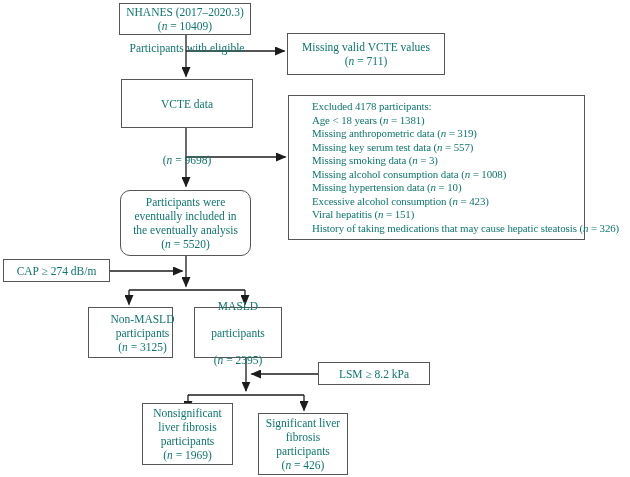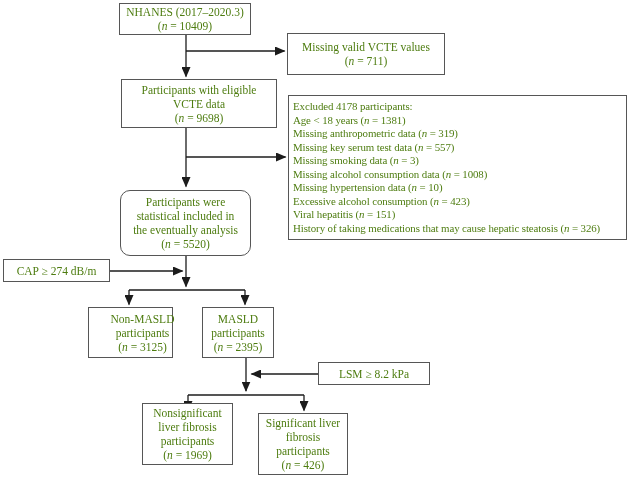--- a/index.html
+++ b/index.html
@@ -1,36 +1,36 @@
 <!DOCTYPE html>
 <html><head>
 <meta charset="utf-8">
 <style>
   html,body{margin:0;padding:0;background:#ffffff;}
   .stage{
     position:relative;width:630px;height:477px;background:#ffffff;
-    font-family:"Liberation Serif", serif;color:#4d7c0f;overflow:hidden;
+    font-family:"Liberation Serif", serif;color:#0f766e;overflow:hidden;
   }
   .box{
     position:absolute;border:1.3px solid #565656;background:#ffffff;
     display:flex;flex-direction:column;align-items:center;justify-content:center;
     text-align:center;font-size:11.5px;line-height:14px;box-sizing:border-box;
   }
   .box .bl{white-space:nowrap;}
   
   #b-nhanes   {left:119px;top:3px;  width:132px;height:32px;}
   #b-missing  {left:287px;top:33px; width:158px;height:42px;}
-  #b-eligible {left:121px;top:79px; width:156px;height:49px;}
-  #b-excluded {left:288px;top:95px; width:339px;height:145px;
-               align-items:flex-start;text-align:left;padding:4px 4px;
+  #b-eligible {left:121px;top:79px; width:132px;height:49px;gap:42px;}
+  #b-excluded {left:288px;top:95px; width:297px;height:145px;
+               align-items:flex-start;text-align:left;padding:4px 23px;
                font-size:10.9px;line-height:13.5px;letter-spacing:-0.1px;}
   #b-included {left:120px;top:190px;width:131px;height:66px;border-radius:10px;}
   #b-cap      {left:3px;  top:259px;width:107px;height:23px;}
   #b-nonmasld {left:88px; top:307px;width:85px; height:51px;padding-left:24px;}
-  #b-masld    {left:202px;top:307px;width:72px; height:51px;}
+  #b-masld    {left:194px;top:307px;width:88px; height:51px;gap:13px;}
   #b-lsm      {left:318px;top:362px;width:112px;height:23px;}
   #b-nonsig   {left:142px;top:403px;width:91px; height:62px;}
   #b-sig      {left:258px;top:413px;width:90px; height:62px;}
   svg.conn{position:absolute;left:0;top:0;pointer-events:none;}
   i{font-style:italic;}
 </style>
 </head>
 <body>
 
 <div class="stage">
@@ -83,21 +83,21 @@
     <div class="bl">Missing smoking data (<i>n</i> = 3)</div>
     <div class="bl">Missing alcohol consumption data (<i>n</i> = 1008)</div>
     <div class="bl">Missing hypertension data (<i>n</i> = 10)</div>
     <div class="bl">Excessive alcohol consumption (<i>n</i> = 423)</div>
     <div class="bl">Viral hepatitis (<i>n</i> = 151)</div>
     <div class="bl">History of taking medications that may cause hepatic steatosis (<i>n</i> = 326)</div>
   </div>
 
   <div class="box" id="b-included">
     <div class="bl">Participants were</div>
-    <div class="bl">statistical included in</div>
+    <div class="bl">eventually included in</div>
     <div class="bl">the eventually analysis</div>
     <div class="bl">(<i>n</i> = 5520)</div>
   </div>
 
   <div class="box" id="b-cap">
     <div class="bl">CAP ≥ 274 dB/m</div>
   </div>
 
   <div class="box" id="b-nonmasld">
     <div class="bl">Non-MASLD</div>

